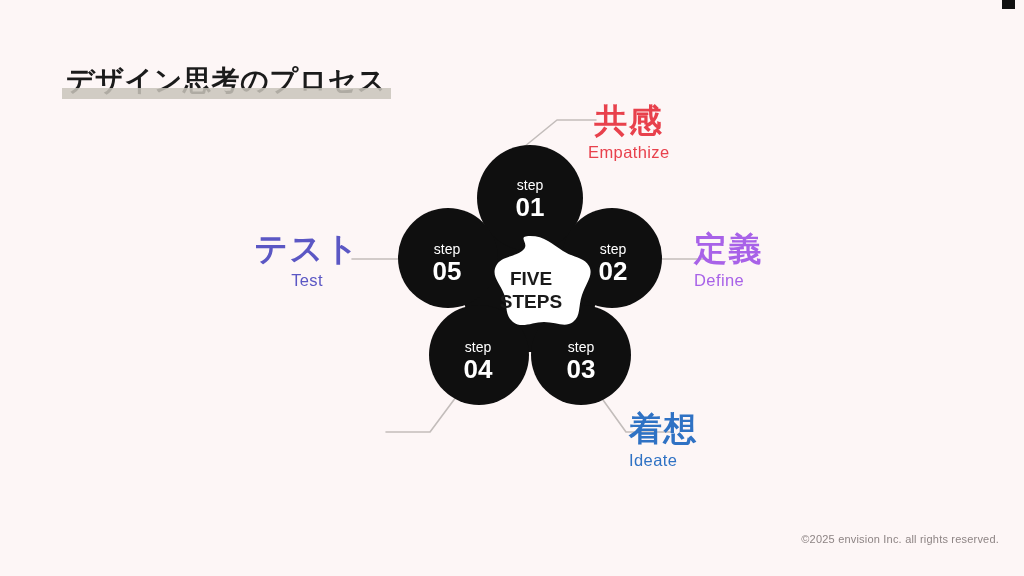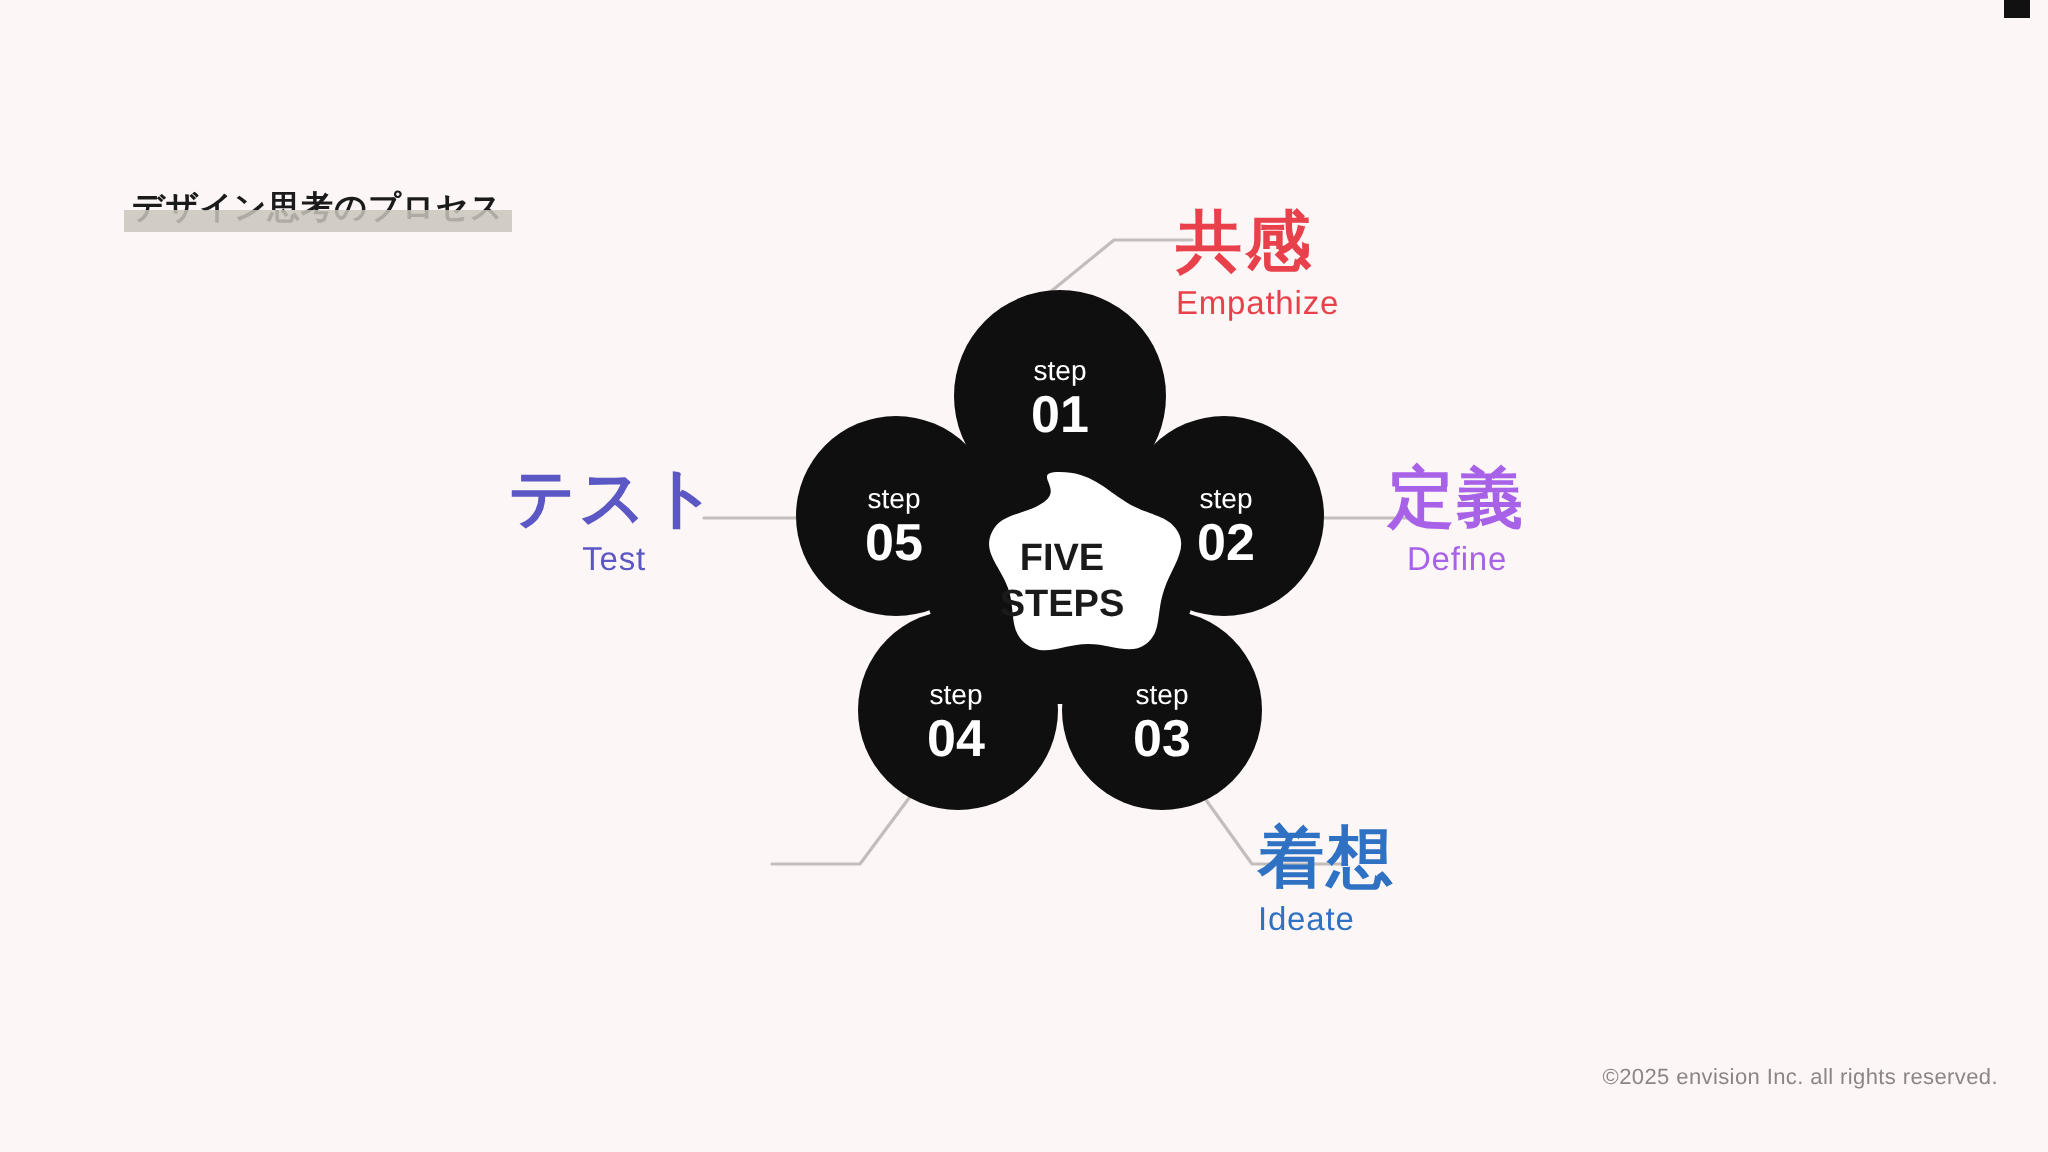--- a/index.html
+++ b/index.html
@@ -20,28 +20,27 @@
   }
 
   
   #title-wrap {
     position:absolute;
     left:62px; top:63px;
   }
   #page-title {
     position:relative;
     display:inline-block;
-    font-size:16px;
+    font-size:28px;
     font-weight:bold;
     color:#1b1b1b;
     letter-spacing:0.6px;
     line-height:1.25;
     padding:0 4px 2px 4px;
     z-index:1;
-    margin-top:32px;
   }
   #title-highlight {
     position:absolute;
     left:0; right:0;
     bottom:1px;
     height:11px;
     background:#c9c4bb;
     opacity:.85;
     z-index:0;
   }
@@ -68,22 +67,22 @@
     letter-spacing:1.5px;
   }
   .node-label .en {
     display:block;
     margin-top:7px;
     font-size:16.5px;
     font-weight:normal;
     letter-spacing:.4px;
   }
 
-  #label-empathize { left:588px; top:104px; text-align:left; }
-  #label-define    { left:694px; top:232px; text-align:center; }
+  #label-empathize { left:588px; top:104px; text-align:center; }
+  #label-define    { left:694px; top:232px; text-align:left; }
   #label-ideate    { left:629px; top:412px; text-align:left; }
   #label-prototype { left:308px; top:412px; text-align:right; transform:translateX(-100%); }
   #label-test      { left:360px; top:232px; transform:translateX(-100%); }
 
   
   #footer-copyright {
     position:absolute;
     right:25px; bottom:31px;
     font-size:11px;
     color:#8d8484;

